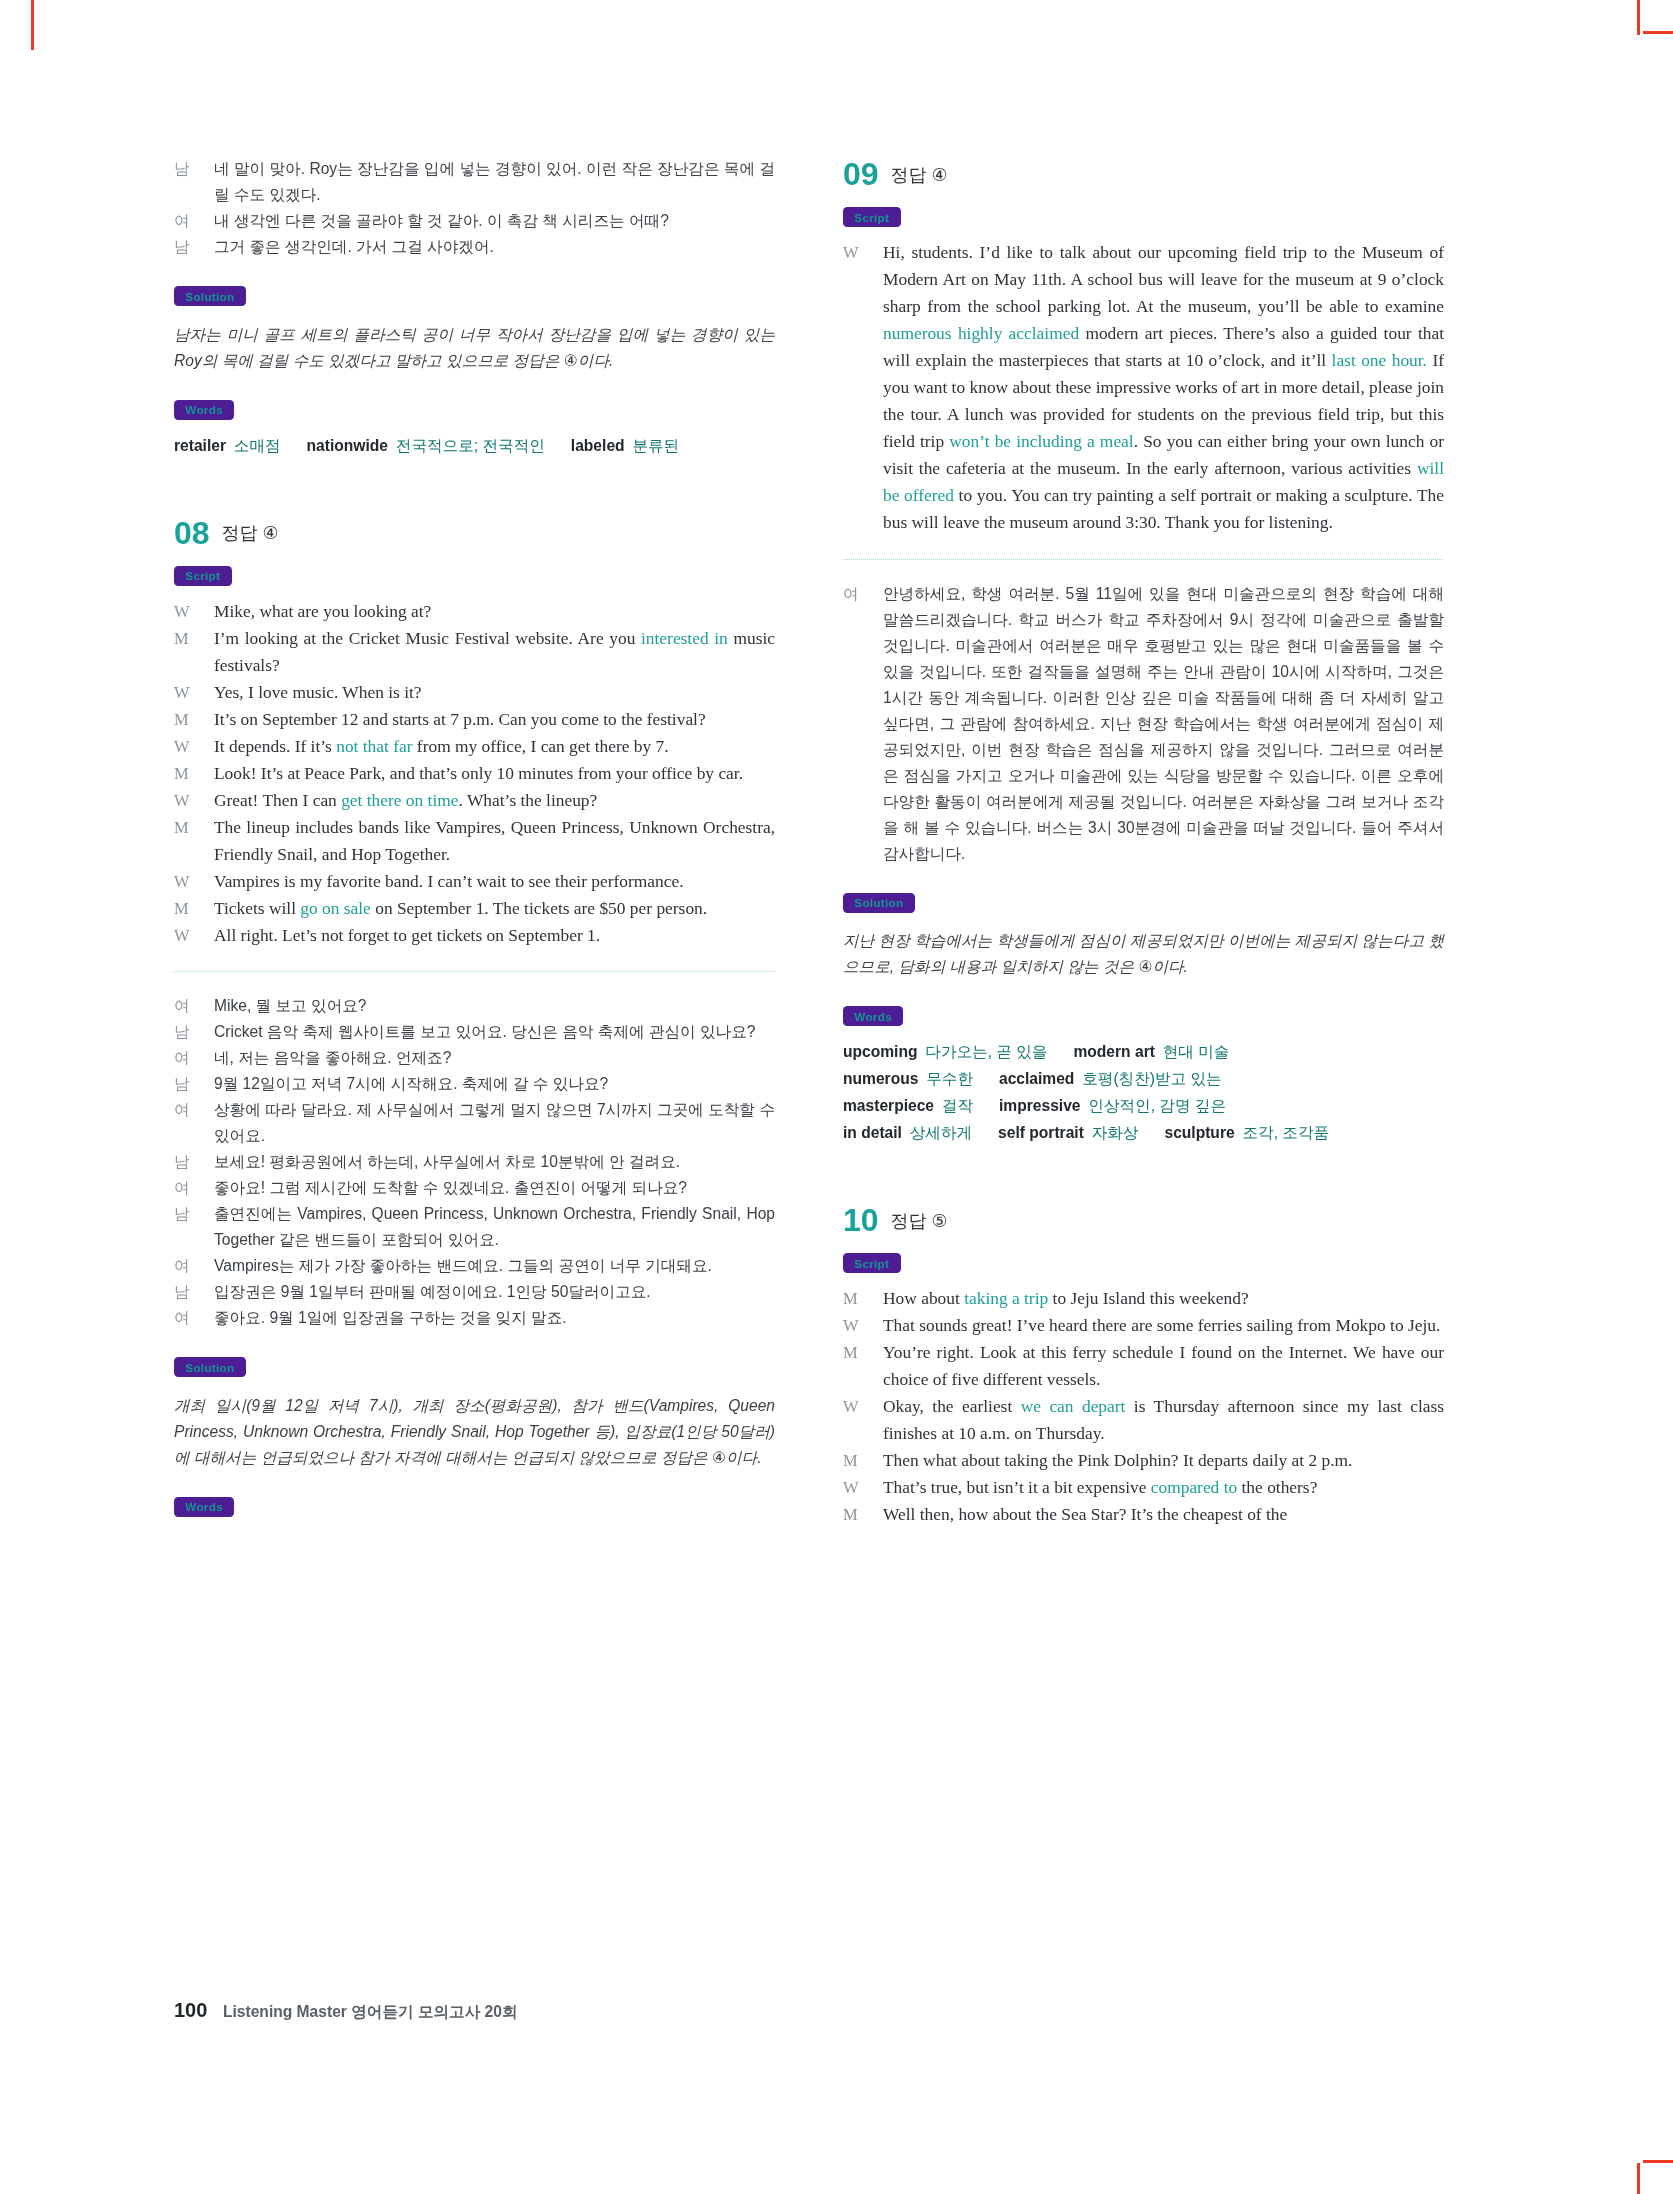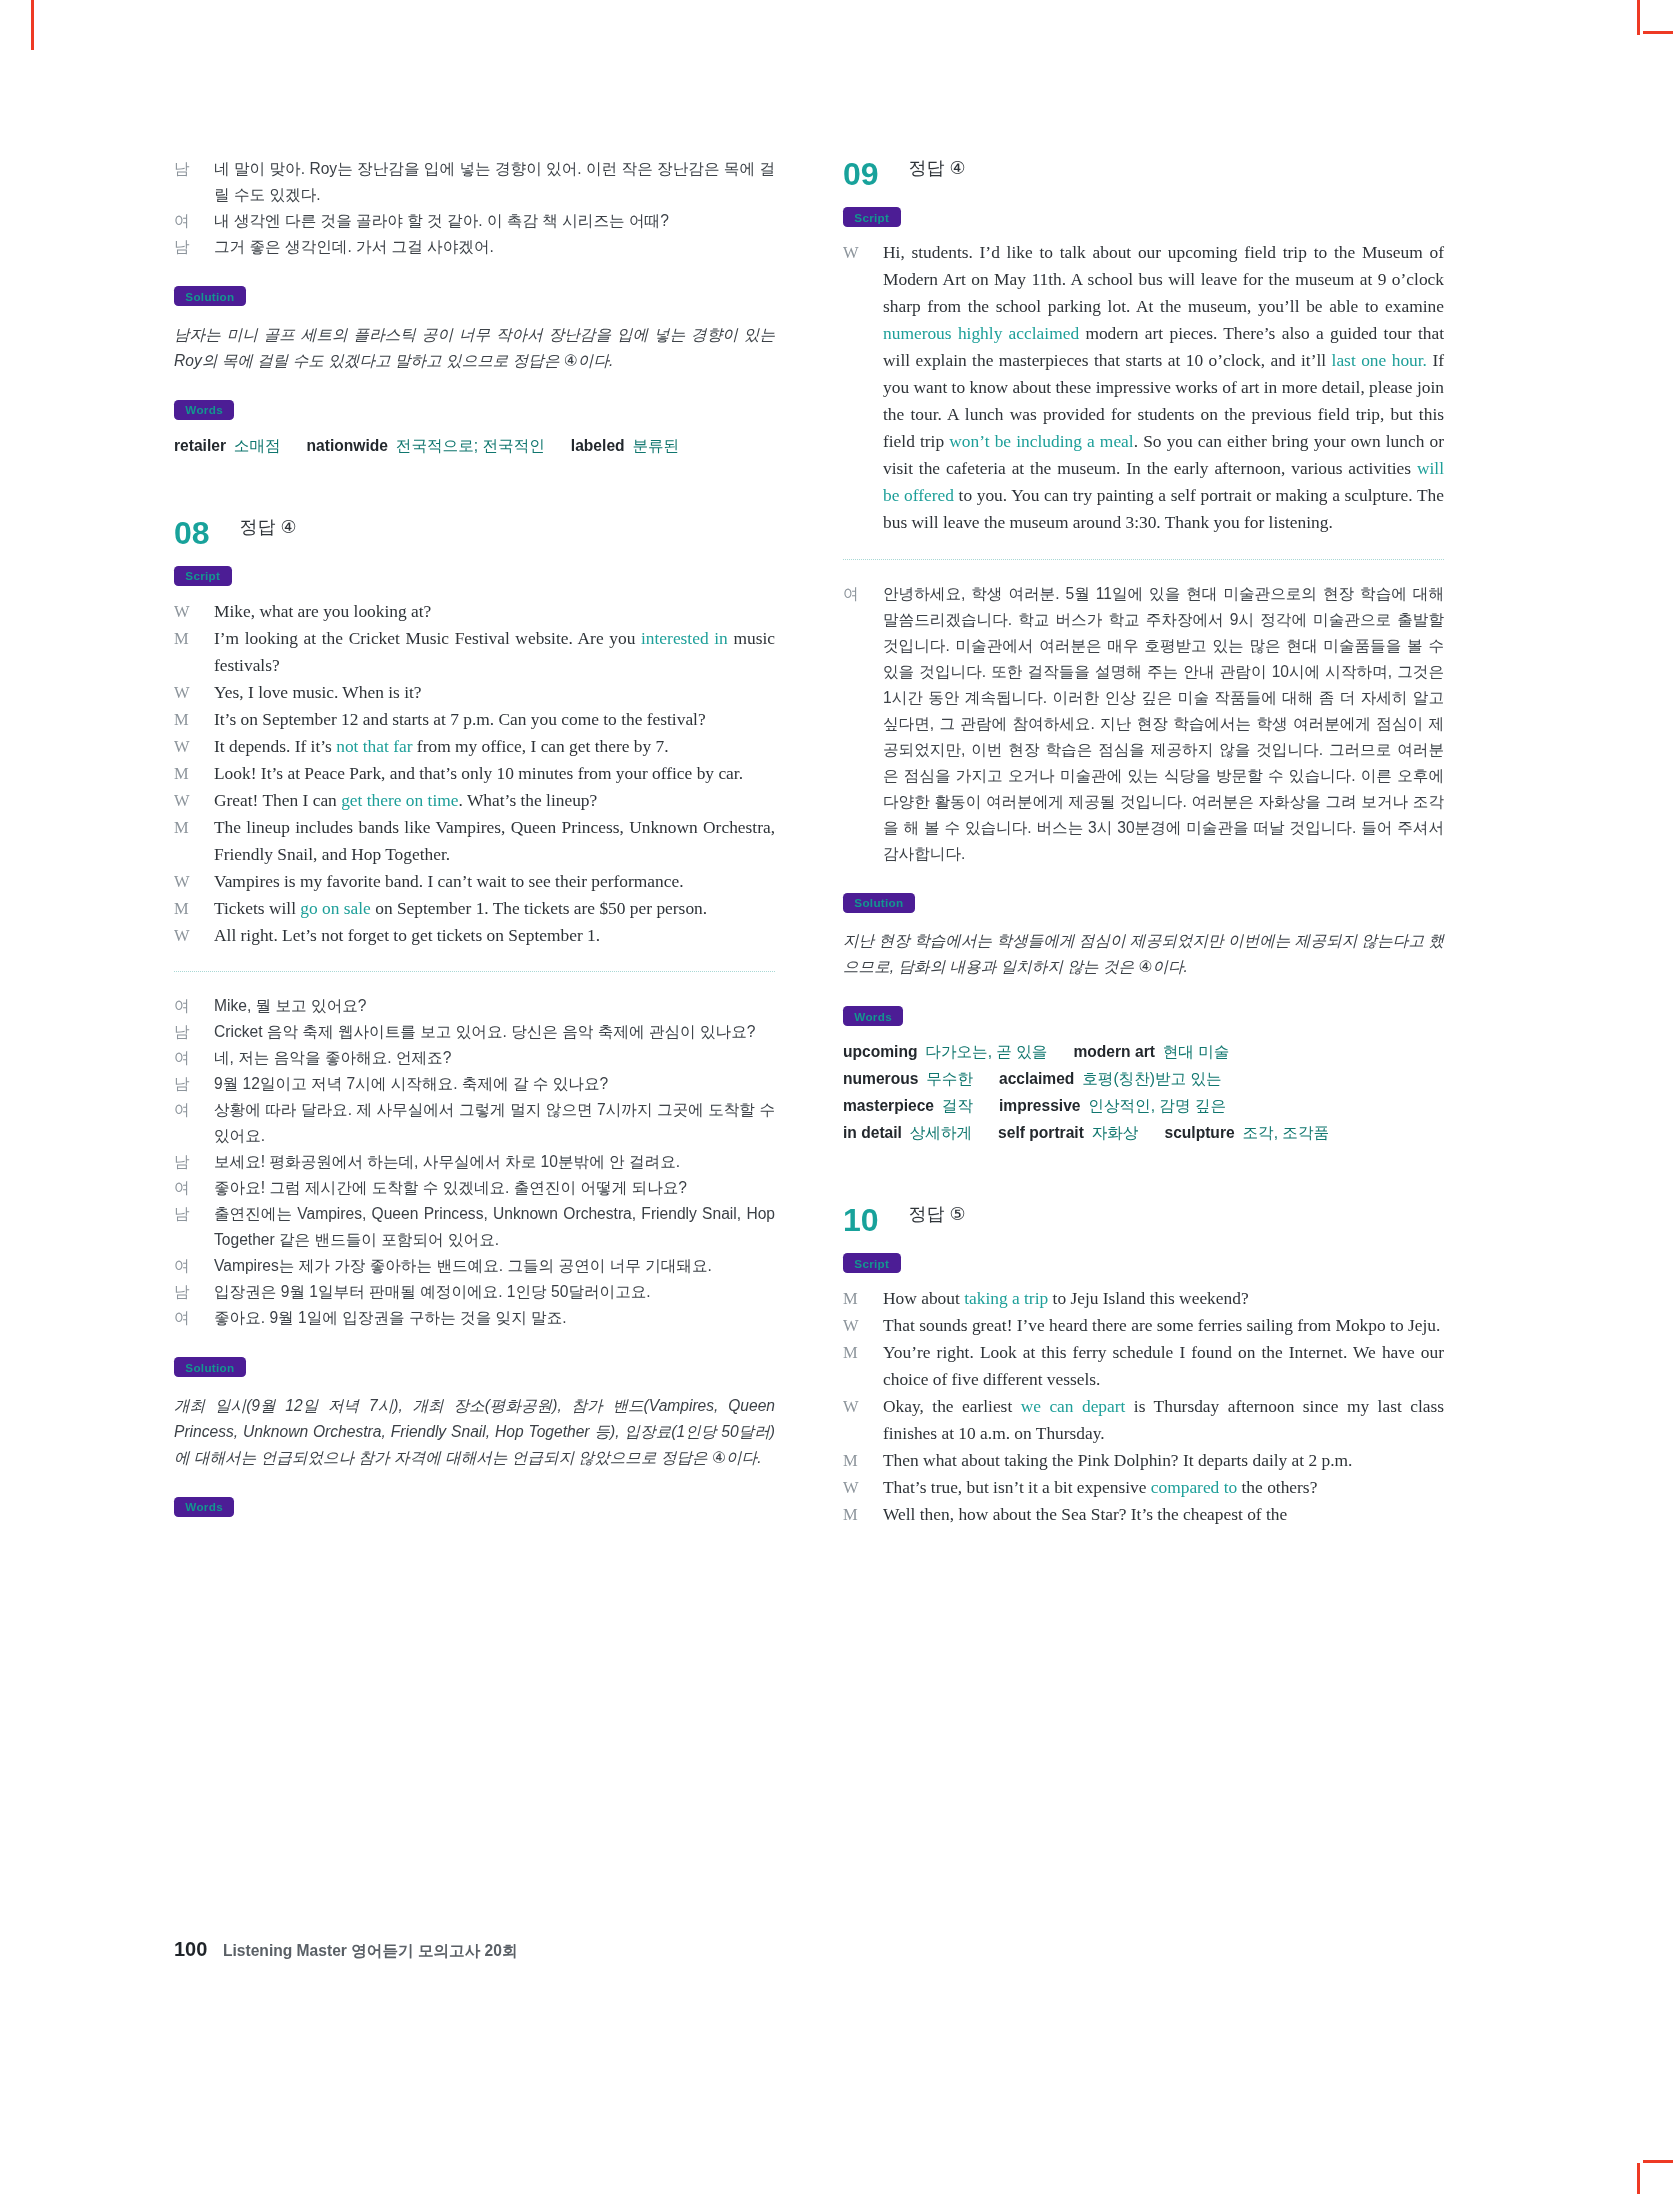--- a/index.html
+++ b/index.html
@@ -22,35 +22,35 @@
   .hl{color:#1d9f99;}
 
   .badge-row{margin:26px 0 12px;}
   .badge-row.tight{margin:14px 0 12px;}
   .badge{
     display:inline-block;background:#4c1d95;color:#13968f;
     font-size:11.7px;font-weight:bold;letter-spacing:0.3px;
     padding:3.5px 11.3px;border-radius:4.3px;
   }
 
-  .sec-header{display:flex;align-items:flex-start;gap:30px;margin-top:56px;}
+  .sec-header{display:flex;align-items:center;gap:12px;margin-top:56px;}
   .sec-header.first{margin-top:0;}
   .sec-num{font-size:32px;font-weight:bold;color:#18a29b;}
   .sec-ans{font-size:18px;color:#2e3338;}
 
   .divider{border-top:1.7px dotted #a8d8d5;margin:22.6px 0 21px;}
 
   .sol{font-size:15.6px;line-height:26px;text-align:justify;color:#3b4046;font-style:italic;}
 
   .words-row{font-size:15.6px;line-height:27px;}
   .wentry{margin-right:26px;display:inline;}
   .wen{font-weight:bold;color:#23282d;margin-right:7.8px;}
   .wko{color:#0f766e;}
 
-  .footer{position:absolute;left:174px;top:1938px;display:flex;align-items:baseline;gap:15.6px;}
+  .footer{position:absolute;left:174px;top:1999px;display:flex;align-items:baseline;gap:15.6px;}
   .pg{font-size:20px;font-weight:bold;color:#1f2429;}
   .ft{font-size:15.6px;font-weight:bold;color:#5a6066;}
 
   .crop{position:absolute;background:#ee3a24;}
   .crop-tl{left:31px;top:0;width:2.6px;height:50px;}
   .crop-tr-v{left:1637px;top:0;width:2.6px;height:35px;}
   .crop-tr-h{left:1643px;top:31px;width:31px;height:2.6px;}
   .crop-br-h{left:1643px;top:2160px;width:31px;height:2.6px;}
   .crop-br-v{left:1637px;top:2163px;width:2.6px;height:31px;}
 </style>

